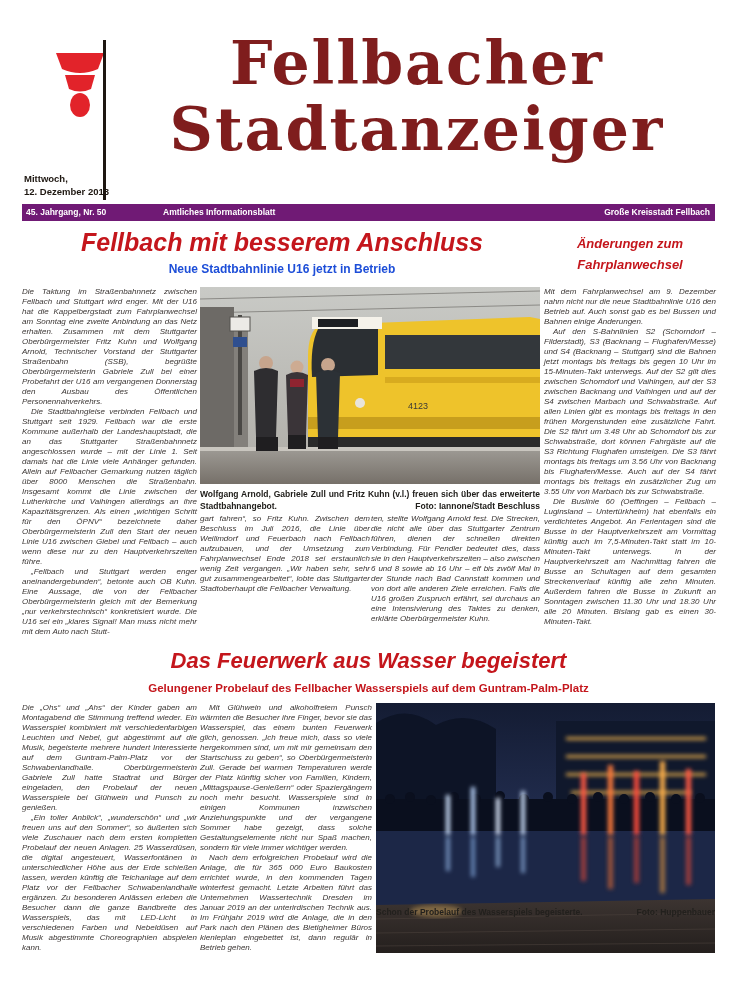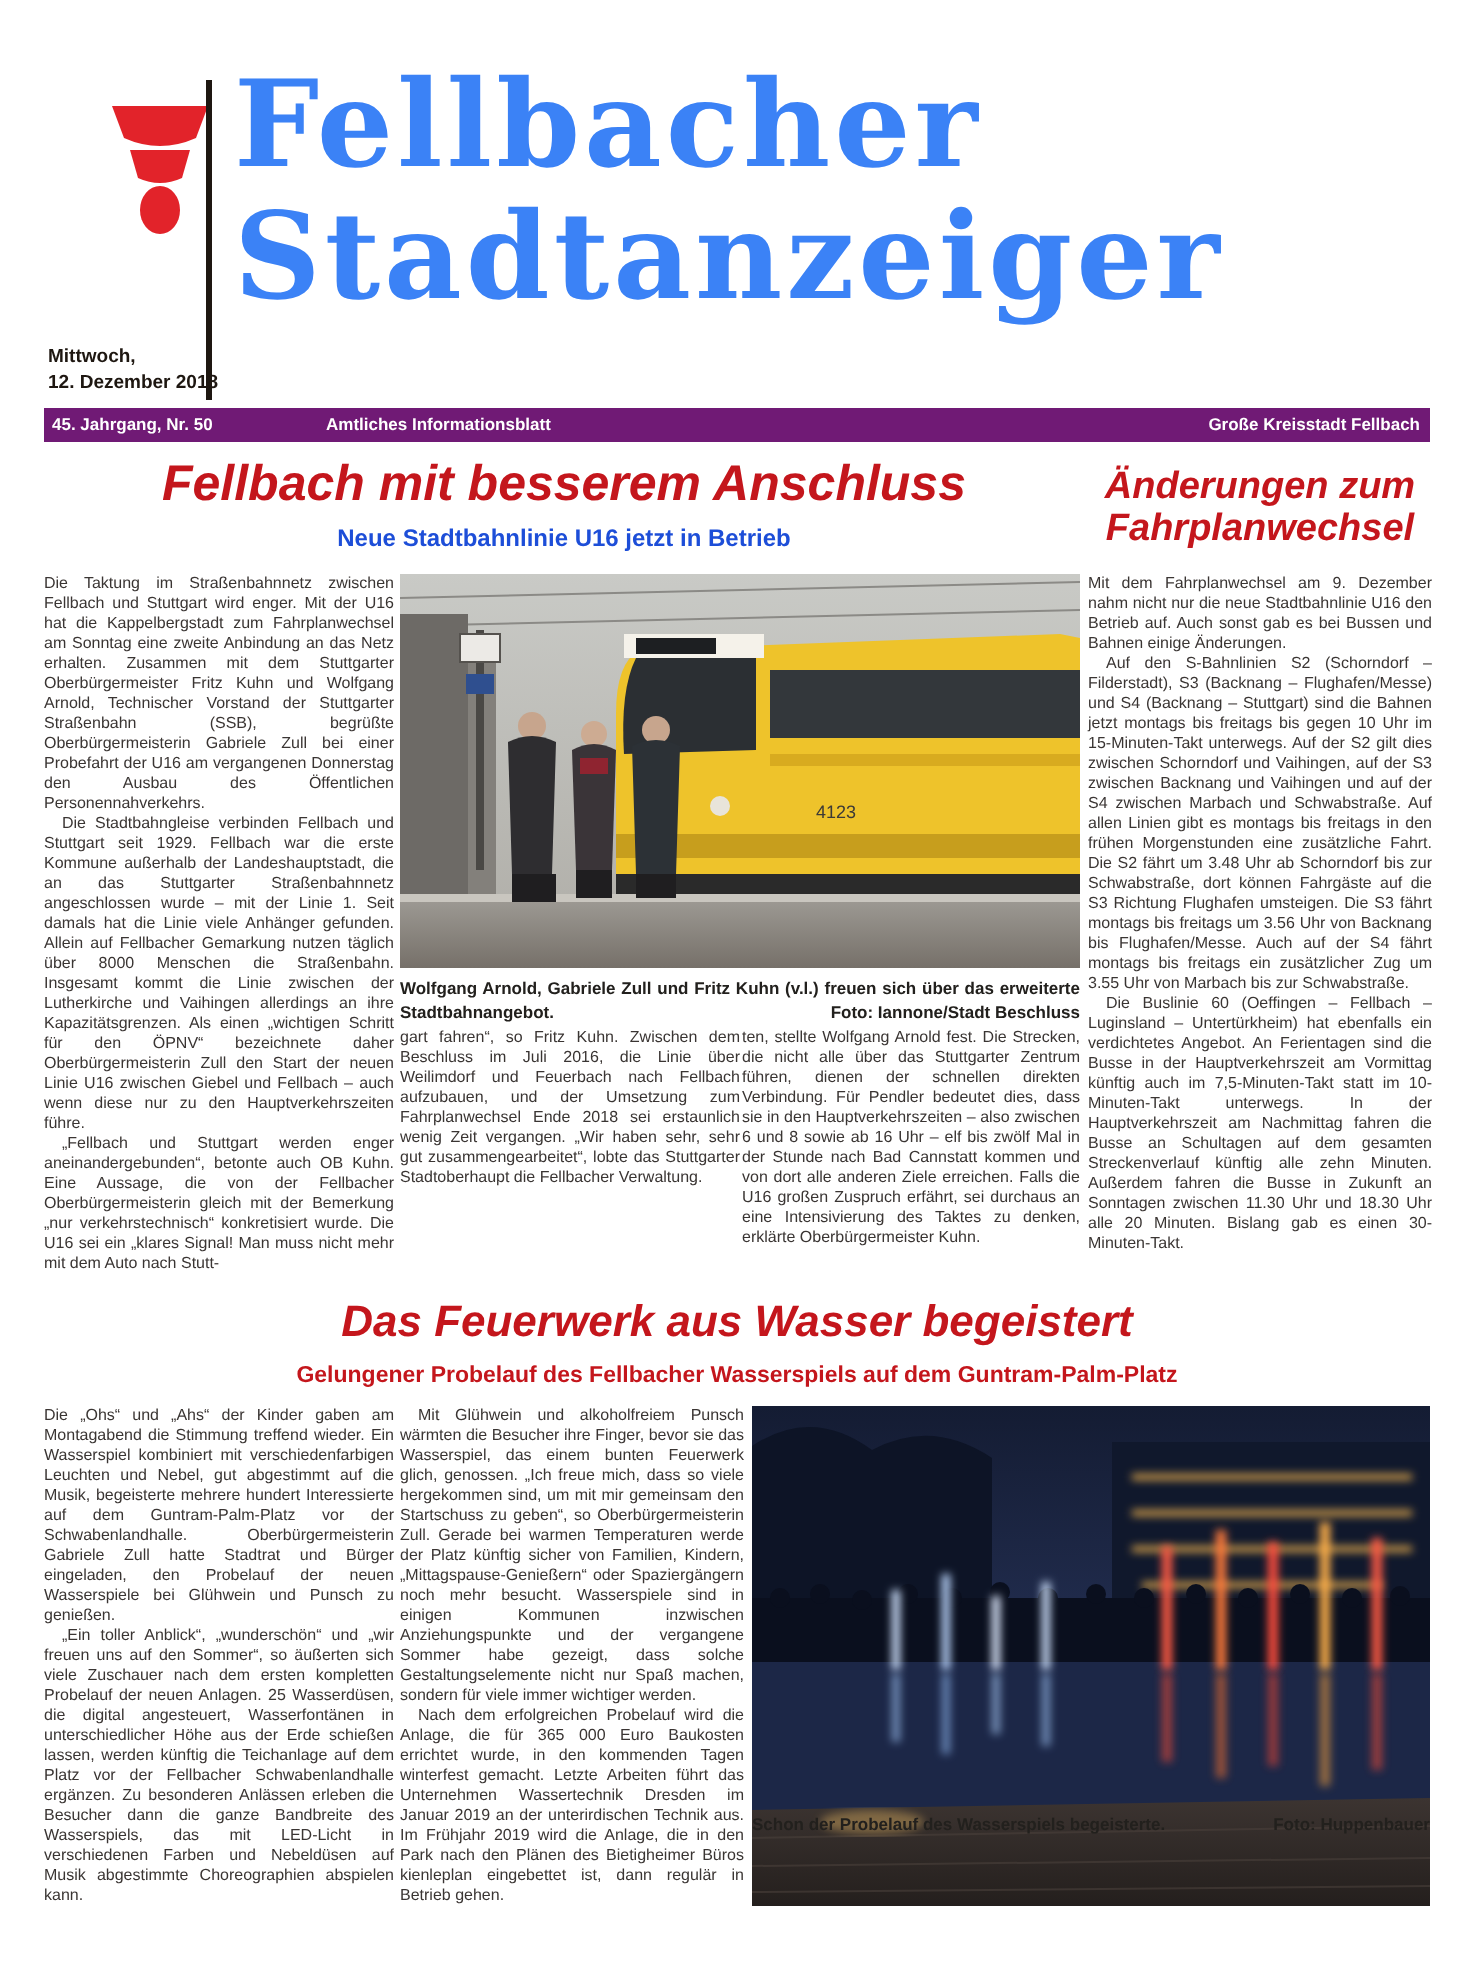--- a/index.html
+++ b/index.html
@@ -2,43 +2,43 @@
 <html lang="de"><head>
 <meta charset="utf-8">
 <style>
   html,body{margin:0;padding:0;background:#ffffff;}
   .page{position:relative;width:737px;height:992px;background:#ffffff;overflow:hidden;
         font-family:"Liberation Sans",sans-serif;color:#3a3533;}
   
   .logo{position:absolute;left:53px;top:52px;width:54px;height:70px;}
   .mast-divider{position:absolute;left:103px;top:40px;width:3px;height:160px;background:#1e1711;}
   .mast-title{position:absolute;left:117px;top:30px;width:600px;
-        font-family:"DejaVu Serif",serif;font-weight:700;color:#3b82f6;
-        font-size:60px;line-height:66px;letter-spacing:2px;white-space:nowrap;}
+        font-family:"DejaVu Serif",serif;font-weight:700;color:#7f1d1d;
+        font-size:60px;line-height:66px;letter-spacing:2px;white-space:nowrap;text-align:center;}
   .date-block{position:absolute;left:24px;top:172px;font-weight:700;font-size:9.5px;
         line-height:13px;color:#1e1711;}
   .red-bar{position:absolute;left:22px;top:204px;width:693px;height:17px;background:#701a75;
         color:#ffffff;font-weight:700;font-size:8.5px;line-height:17px;}
   .red-bar .bar-left{position:absolute;left:4px;}
   .red-bar .bar-center{position:absolute;left:141px;}
   .red-bar .bar-right{position:absolute;right:5px;}
   
   .a1-headline{position:absolute;left:22px;top:228px;width:520px;text-align:center;
         font-style:italic;font-weight:700;font-size:25px;color:#c4161c;}
   .a1-subhead{position:absolute;left:22px;top:262px;width:520px;text-align:center;
         font-weight:700;font-size:12px;color:#1d4ed8;}
   .sb-headline{position:absolute;left:543px;top:233px;width:174px;text-align:center;
-        font-style:italic;font-weight:700;font-size:19px;line-height:21px;color:#c4161c;}
+        font-style:italic;font-weight:700;font-size:13px;line-height:21px;color:#c4161c;}
   .a2-headline{position:absolute;left:22px;top:648px;width:693px;text-align:center;
         font-style:italic;font-weight:700;font-size:22px;color:#c4161c;}
   .a2-subhead{position:absolute;left:22px;top:682px;width:693px;text-align:center;
         font-weight:700;font-size:11.5px;color:#c4161c;}
   
   .body-text{position:absolute;font-size:8px;line-height:10px;text-align:justify;color:#3a3533;}
-  .body-text p{margin:0;}
+  .body-text p{margin:0;font-style:italic;}
   .body-text p + p{text-indent:9px;}
   .indent-first p:first-child{text-indent:9px;}
   .a1-col1{left:22px;top:287px;width:175px;height:374px;}
   .a1-col2{left:200px;top:514px;width:170px;height:142px;}
   .a1-col3{left:371px;top:514px;width:169px;height:142px;}
   .sb-body{left:544px;top:287px;width:172px;height:380px;}
   .a2-col1{left:22px;top:703px;width:175px;height:252px;}
   .a2-col2{left:200px;top:703px;width:172px;height:278px;}
   
   .photo1{position:absolute;left:200px;top:287px;width:340px;height:197px;}

